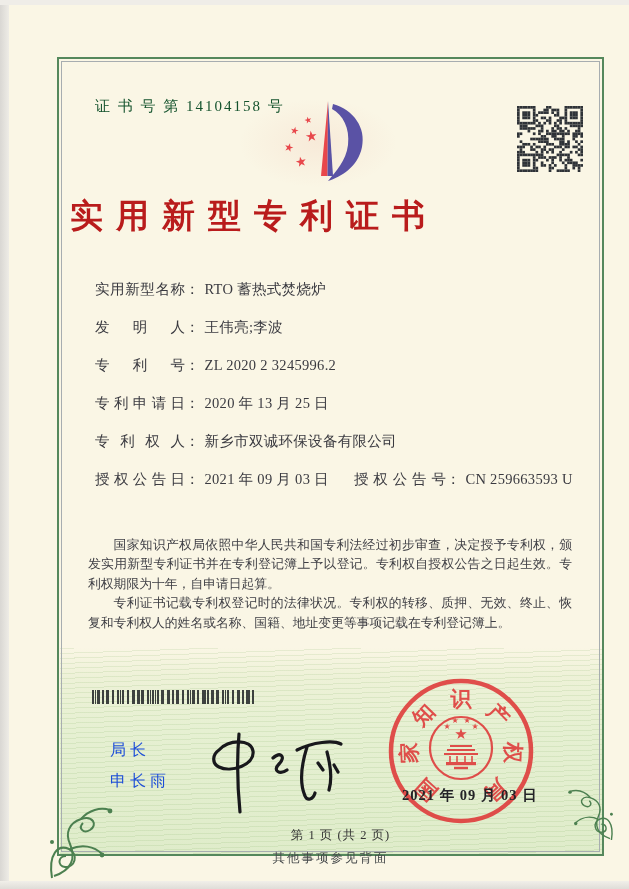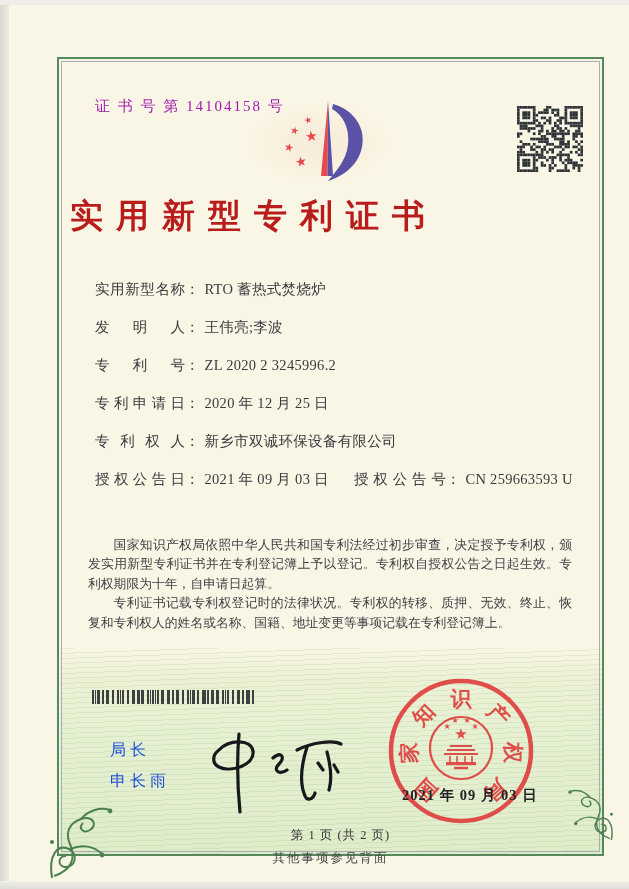--- a/index.html
+++ b/index.html
@@ -19,21 +19,21 @@
     left:60px;top:648px;width:542px;height:206px;
     background:
       repeating-linear-gradient(178deg, rgba(122,172,92,0.15) 0 1px, rgba(0,0,0,0) 1px 5px),
       linear-gradient(180deg, rgba(222,236,198,0) 0%, rgba(222,236,198,0.45) 14%, #e6f0d2 40%, #dfecca 100%);
   }
   
   .frame{left:57px;top:57px;width:543px;height:795px;border:2px solid #55885c}
   .frame-inner{position:absolute;left:2px;top:2px;right:2px;bottom:2px;border:1px solid #a7adb0}
   .smudge{left:238px;top:98px;width:160px;height:90px;
     background:radial-gradient(ellipse at center, rgba(224,128,108,0.10), rgba(224,128,108,0) 70%)}
-  .certno{left:95px;top:97px;font-size:15px;letter-spacing:2px;color:#a21caf;white-space:nowrap}
+  .certno{left:95px;top:97px;font-size:15px;letter-spacing:2px;color:#14532d;white-space:nowrap}
   .title{left:57px;top:194px;width:547px;text-align:left;text-indent:13px;
     font-size:33px;font-weight:700;letter-spacing:13px;color:#b91c1c;white-space:nowrap}
   
   .fields{left:95px;top:277px;width:485px;font-size:14.5px;color:#3a3a40}
   .frow{line-height:24px;margin-bottom:14px;white-space:nowrap}
   .flabel{display:inline-block;width:90px;text-align:justify;text-align-last:justify;vertical-align:bottom}
   .fcolon{margin-right:5px}
   .fvalue{letter-spacing:.3px}
   .pair2{margin-left:25px}
   .flabel2{display:inline-block;width:92px;text-align:justify;text-align-last:justify;vertical-align:bottom}
@@ -409,21 +409,21 @@
   <div class="frow">
     <span class="flabel">实用新型名称</span><span class="fcolon">：</span><span class="fvalue">RTO 蓄热式焚烧炉</span>
   </div>
   <div class="frow">
     <span class="flabel">发明人</span><span class="fcolon">：</span><span class="fvalue">王伟亮;李波</span>
   </div>
   <div class="frow">
     <span class="flabel">专利号</span><span class="fcolon">：</span><span class="fvalue">ZL 2020 2 3245996.2</span>
   </div>
   <div class="frow">
-    <span class="flabel">专利申请日</span><span class="fcolon">：</span><span class="fvalue">2020 年 12 月 25 日</span>
+    <span class="flabel">专利申请日</span><span class="fcolon">：</span><span class="fvalue">2020 年 13 月 25 日</span>
   </div>
   <div class="frow">
     <span class="flabel">专利权人</span><span class="fcolon">：</span><span class="fvalue">新乡市双诚环保设备有限公司</span>
   </div>
   <div class="frow">
     <span class="flabel">授权公告日</span><span class="fcolon">：</span><span class="fvalue">2021 年 09 月 03 日</span><span class="pair2"></span><span class="flabel2">授权公告号</span><span class="fcolon">：</span><span class="fvalue">CN 259663593 U</span>
   </div>
 </div>
 
 <div class="abs paras">

